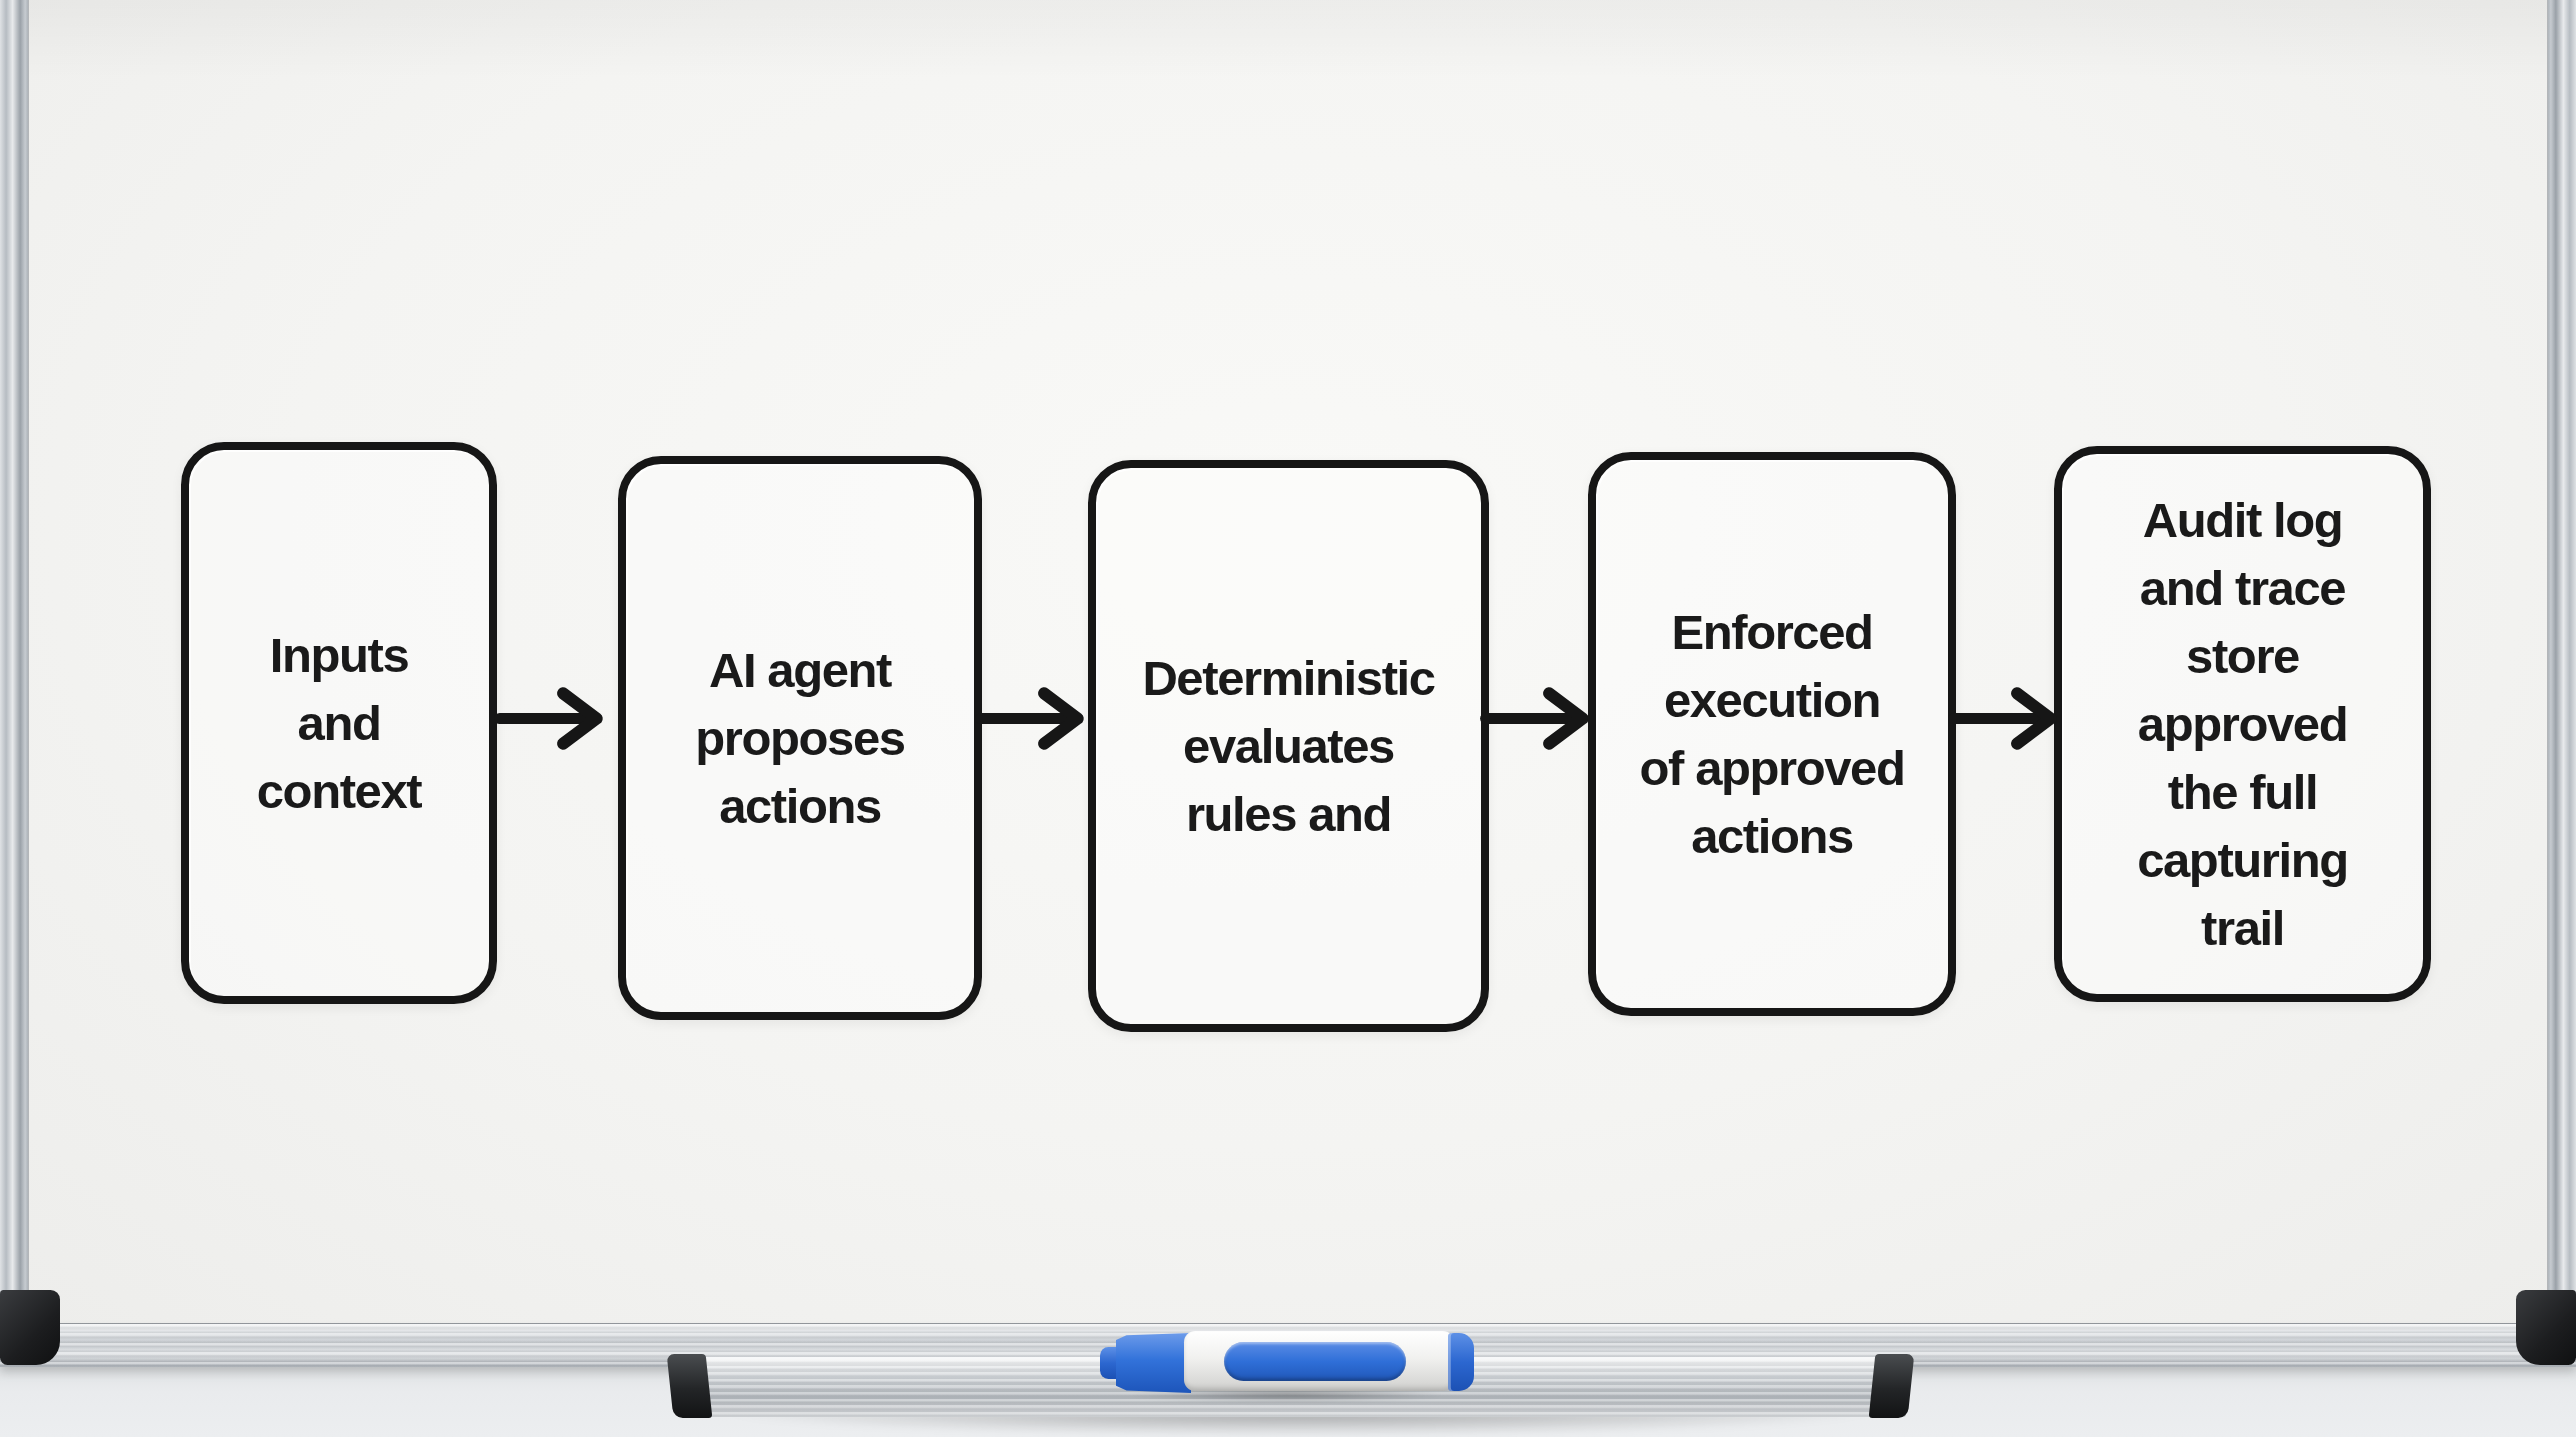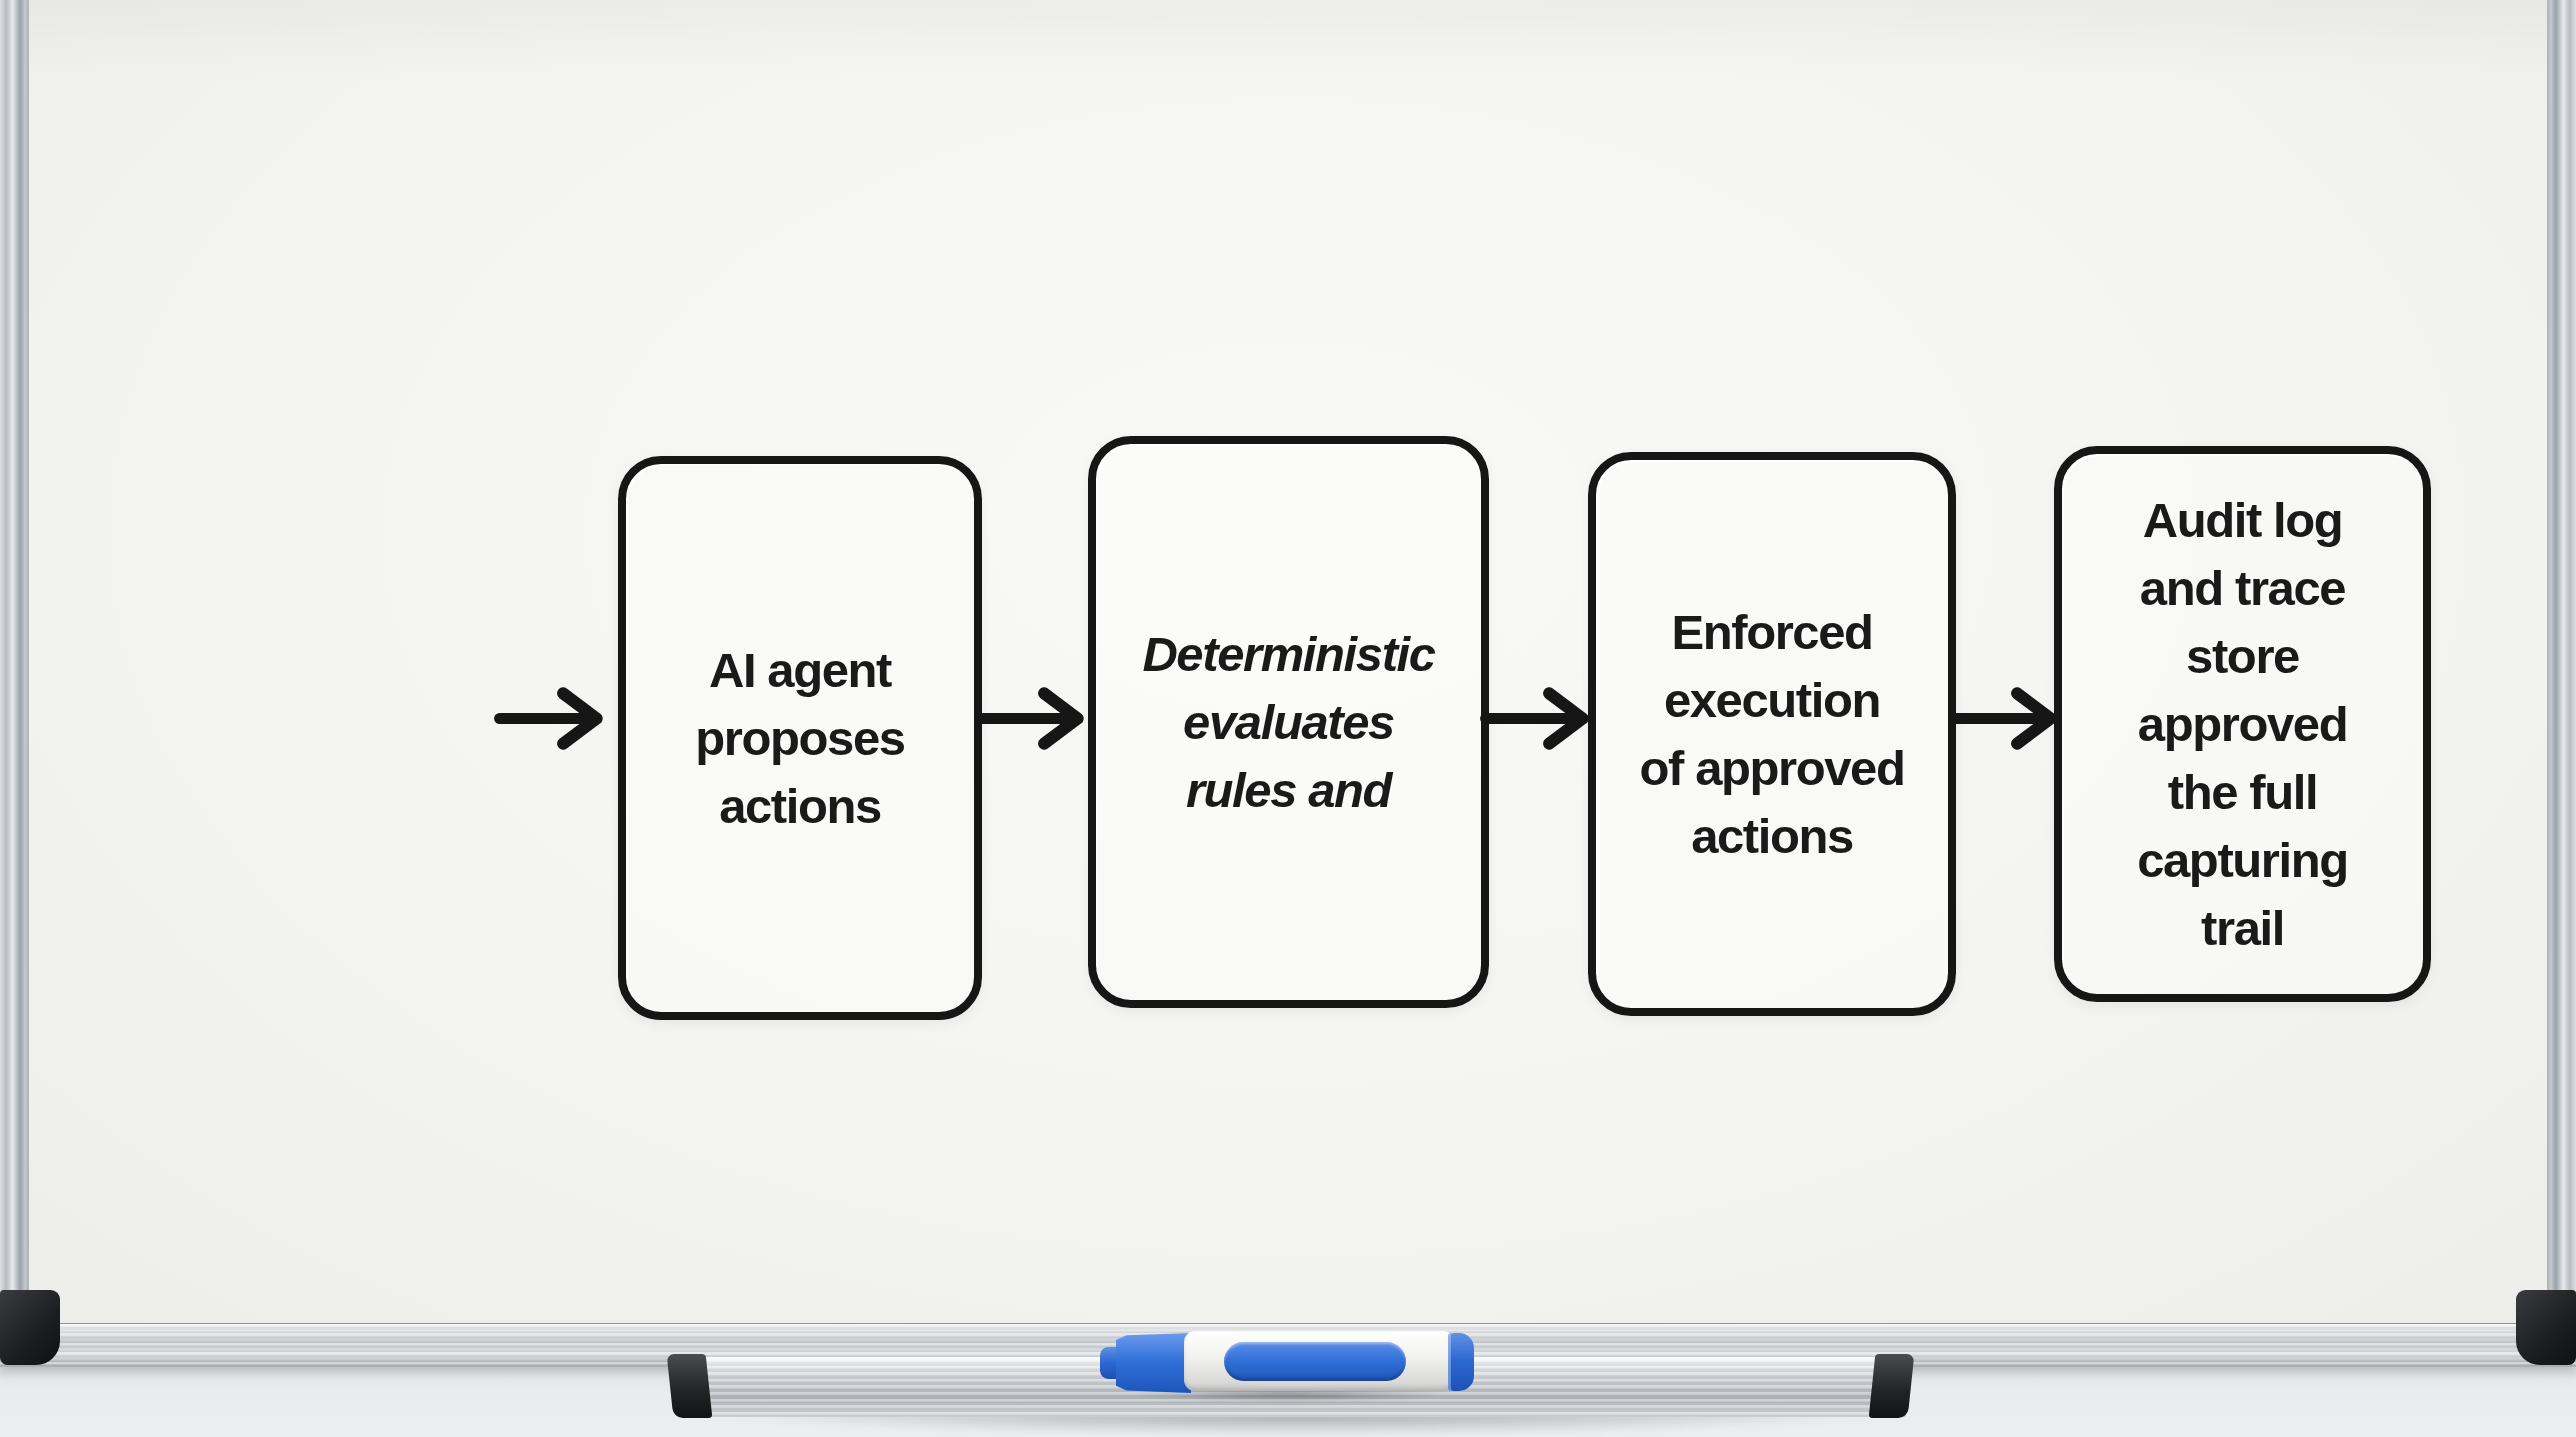--- a/index.html
+++ b/index.html
@@ -87,37 +87,42 @@
     background:rgba(255,255,255,0.40);
     box-shadow:0 3.7px 11.2px rgba(0,0,0,0.06), 1.9px 1.9px 0 rgba(255,255,255,0.8) inset;
     display:flex;flex-direction:column;align-items:center;justify-content:center;
   }
   .fbox .line{
     white-space:nowrap;color:#1a1a1a;font-weight:bold;
     font-size:49px;line-height:68px;letter-spacing:-1.4px;text-align:center;
   }
   #box1{left:181px;top:442px;width:300px;height:546px;}
   #box2{left:618px;top:440px;width:348px;height:548px;margin-top:16px;}
-  #box3{left:1088px;top:436px;width:385px;height:556px;font-style:italic;}
+  #box3{left:1088px;top:460px;width:385px;height:556px;}
   #box4{left:1588px;top:440px;width:352px;height:548px;margin-top:12px;}
   #box5{left:2054px;top:446px;width:361px;height:540px;}
   
   .arrow{position:absolute;z-index:4;color:#161616;}
   #arrow1{left:492px;top:684px;}
   #arrow2{left:973px;top:684px;}
   #arrow3{left:1478px;top:684px;}
   #arrow4{left:1946px;top:684px;}
 </style>
 </head>
 <body>
 
 <div id="stage">
 
   <div class="board"></div>
 
+  <div class="fbox" id="box1">
+    <div class="line">Inputs</div>
+    <div class="line">and</div>
+    <div class="line">context</div>
+  </div>
 
   <div class="fbox" id="box2">
     <div class="line">AI agent</div>
     <div class="line">proposes</div>
     <div class="line">actions</div>
   </div>
 
   <div class="fbox" id="box3">
     <div class="line">Deterministic</div>
     <div class="line">evaluates</div>

